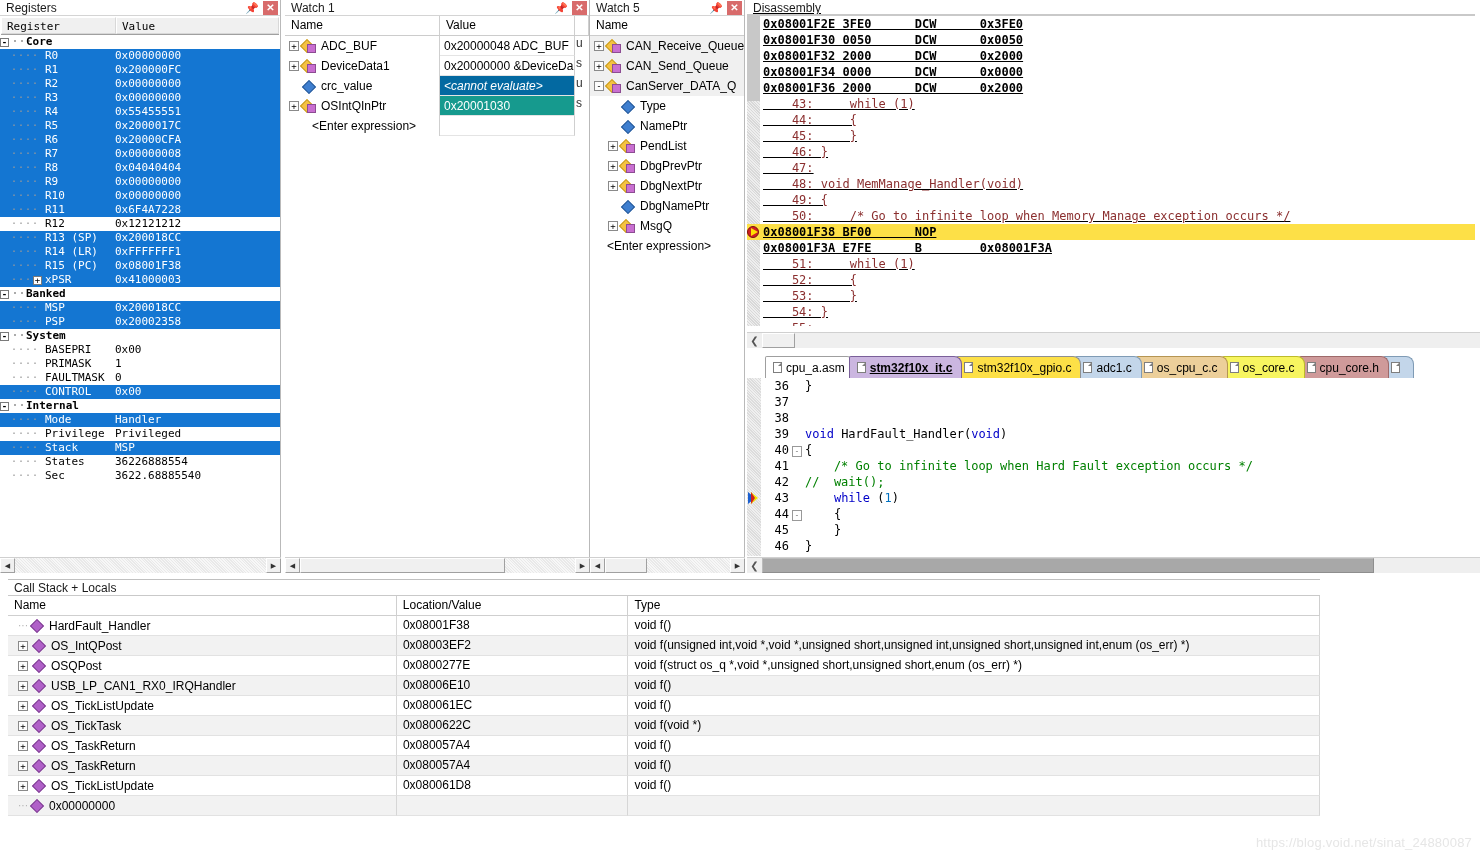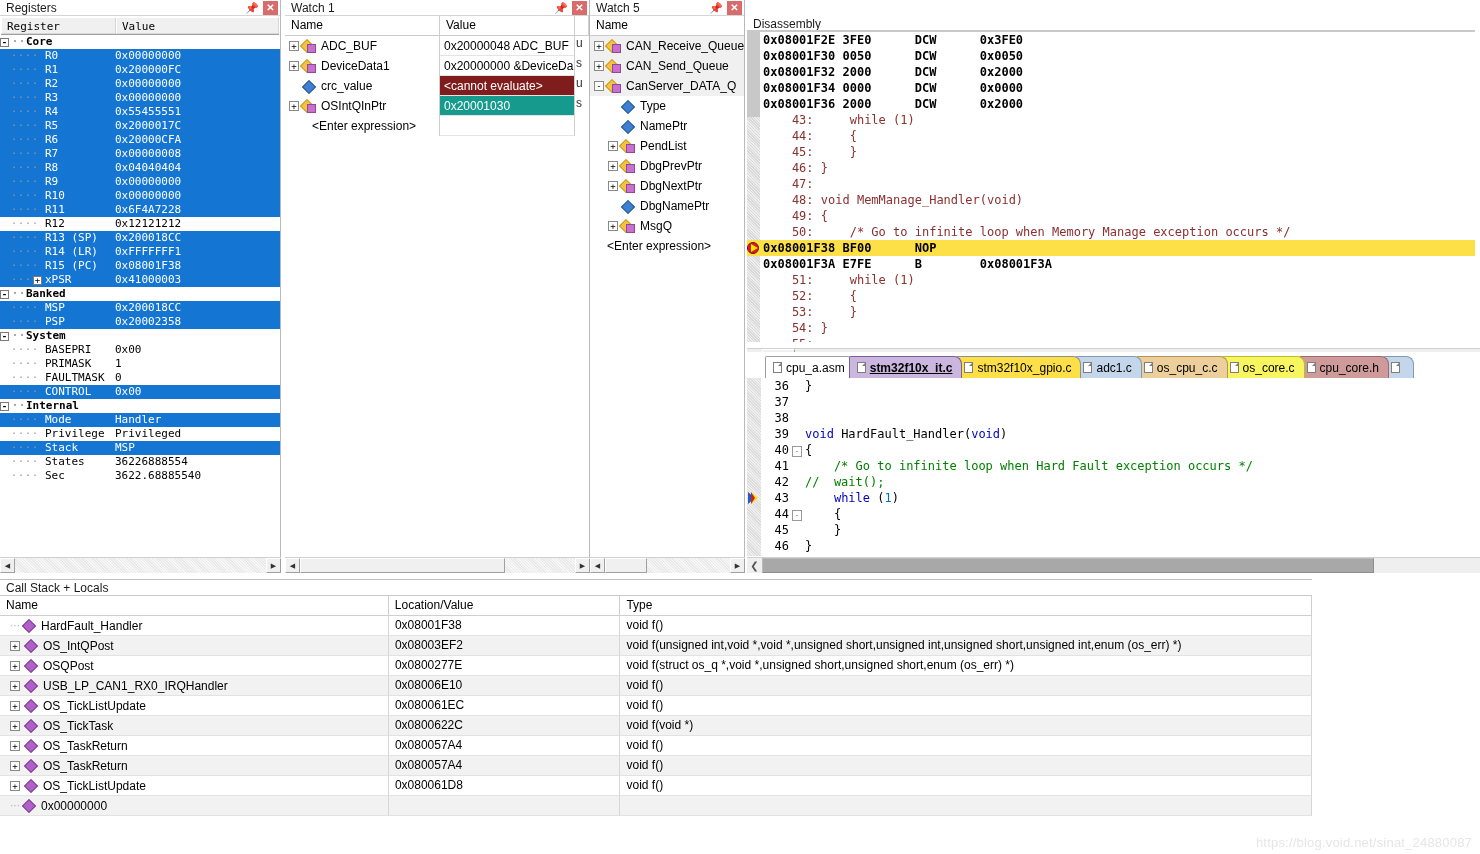--- a/index.html
+++ b/index.html
@@ -84,21 +84,21 @@
   .wname {
     display:flex; align-items:center; white-space:nowrap; overflow:hidden;
     border-right:1px solid #cfcfcf; background:#fff;
   }
   .wname.shade { background:#f0f0f0; }
   .wval {
     display:flex; align-items:center; padding-left:4px;
     white-space:nowrap; overflow:hidden; border-right:1px solid #cfcfcf;
     border-bottom:1px solid #e4e4e4;
   }
-  .wval.gray { background:#7f1d1d; color:#fff; }
+  .wval.gray { background:#0369a1; color:#fff;font-style:italic; }
   .wval.teal { background:#169a8e; color:#fff; }
   .wtype { width:14px; overflow:hidden; font-size:12px; padding-left:1px; color:#333;}
   
   .ic { width:15px; height:13px; margin-right:4px; position:relative; flex:none; }
   .ic-struct::before {
     content:""; position:absolute; left:0; top:1px; width:8px; height:8px;
     background:#f5c242; transform:rotate(45deg); border:1px solid #c59a20;
   }
   .ic-struct::after {
     content:""; position:absolute; left:5px; top:4px; width:7px; height:7px;
@@ -130,21 +130,21 @@
     border-right-color:#a0a0a0; border-bottom-color:#a0a0a0;
     display:flex; align-items:center; justify-content:center;
     font-size:7px; color:#333; flex:none;
   }
   .sb-track { flex:1; height:15px; background:
      repeating-linear-gradient(45deg,#f7f7f7 0 1px,#e9e9e9 1px 2px); position:relative;}
   .sb-thumb { position:absolute; top:0; height:15px; background:#f0f0f0;
      border:1px solid #fff; border-right-color:#a0a0a0; border-bottom-color:#a0a0a0;}
 
   
-  #disasm { left:747px; top:16px; width:728px; height:348px; }
+  #disasm { left:747px; top:0; width:728px; height:348px;text-decoration:underline; }
   .dis-body { position:relative; height:310px; overflow:hidden; background:#fff; }
   .dis-gutter { position:absolute; left:0; top:0; width:13px; height:100%;
      background: repeating-linear-gradient(45deg,#eee 0 1px,#d8d8d8 1px 2px); }
   .dis-gutter-top { position:absolute; left:0; top:0; width:13px; height:85px; background:#c8c8c8; }
   .dis-line {
     position:relative; height:16px; line-height:16px; padding-left:16px;
     font-family:"DejaVu Sans Mono", monospace; font-size:12px; white-space:pre;
   }
   .dis-line.hl { background:#fde047; }
   .dis-addr { color:#000; font-weight:bold; }
@@ -192,21 +192,21 @@
   .num { color:#0070c0; }
   .ed-arrow { position:absolute; left:0; top:1px; width:16px; height:14px; z-index:4; }
   .ed-arrow .y1{position:absolute;left:1px;top:1px;width:0;height:0;
     border-top:6px solid transparent;border-bottom:6px solid transparent;border-left:7px solid #1a5fd0;}
   .ed-arrow .y2{position:absolute;left:4px;top:1px;width:0;height:0;
     border-top:6px solid transparent;border-bottom:6px solid transparent;border-left:7px solid #f2e000;}
   .ed-arrow .y3{position:absolute;left:4px;top:1px;width:0;height:0;
     border-top:6px solid transparent;border-bottom:6px solid transparent;border-left:4px solid #d02020;}
 
   
-  #callstack { left:0; top:579px; width:1312px; height:275px; background:#fff;
+  #callstack { left:8px; top:579px; width:1312px; height:275px; background:#fff;
      border-top:1px solid #c0c0c0; }
   .cs-head { display:flex; height:20px; border-bottom:1px solid #cfcfcf; }
   .cs-hcell { font-size:12px; line-height:19px; padding-left:6px;
      border-right:1px solid #cfcfcf; overflow:hidden; white-space:nowrap; }
   .cs-row { display:flex; height:20px; font-size:12px; }
   .cs-c1 { width:398px; display:flex; align-items:center; white-space:nowrap;
      overflow:hidden; border-right:1px solid #d6d6d6; border-bottom:1px solid #e2e2e2; }
   .cs-c2 { width:237px; padding-left:6px; line-height:19px; white-space:nowrap;
      overflow:hidden; border-right:1px solid #d6d6d6; border-bottom:1px solid #e2e2e2; }
   .cs-c3 { width:708px; padding-left:6px; line-height:19px; white-space:nowrap;

